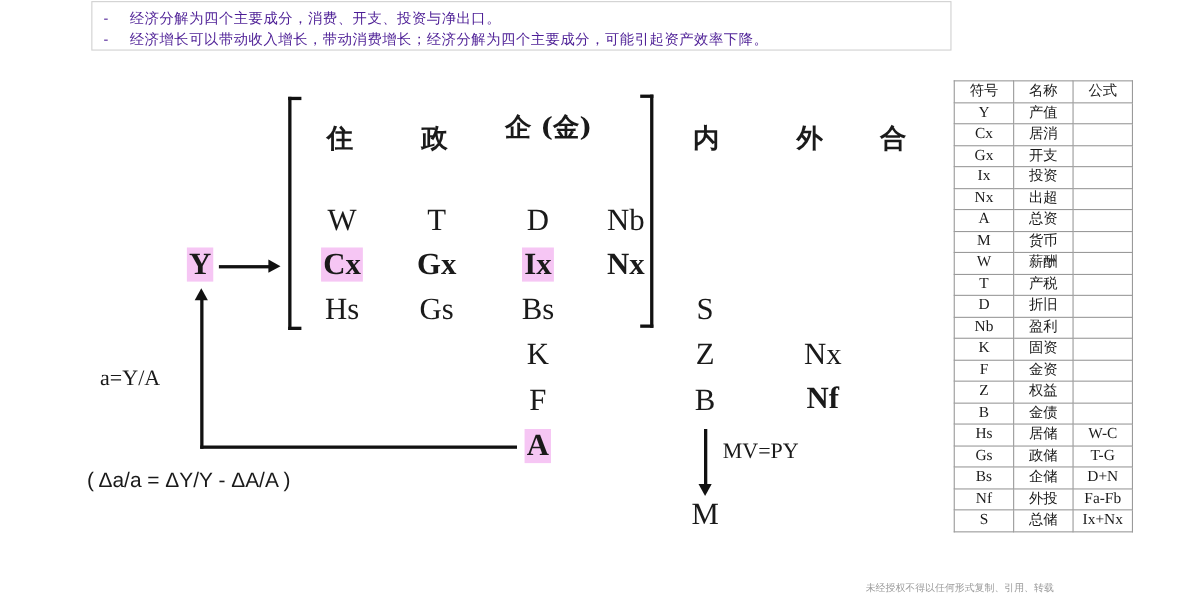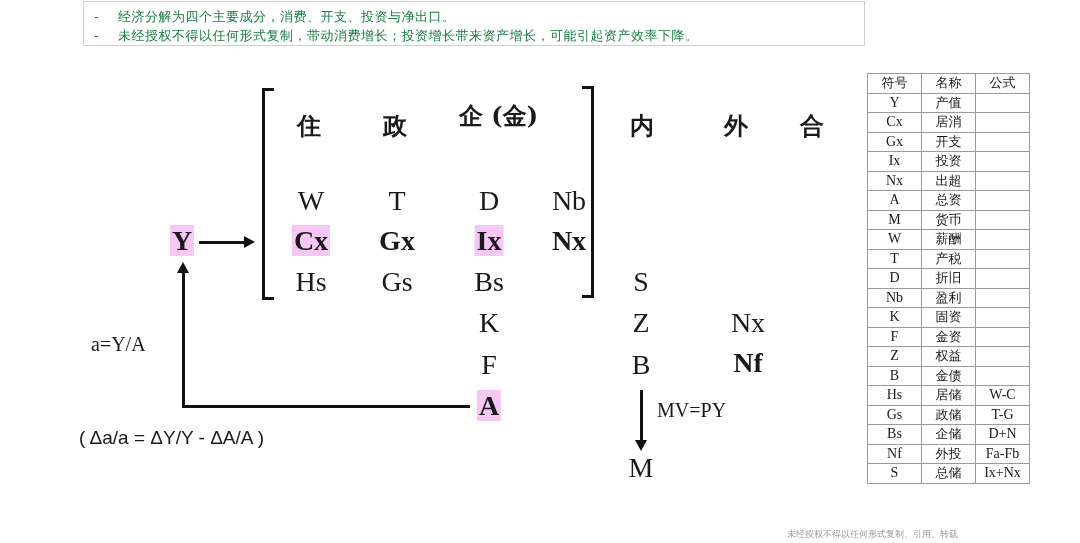--- a/index.html
+++ b/index.html
@@ -1,47 +1,47 @@
 <!DOCTYPE html>
 <html><head>
 <meta charset="utf-8">
 <style>
   html, body { margin:0; padding:0; background:#ffffff; }
   body { width:1080px; height:543px; position:relative; overflow:hidden;
          font-family:"Liberation Serif", "DejaVu Serif", serif; color:#1a1a1a; }
   .abs { position:absolute; }
   
   .notes { left:83px; top:1px; width:782px; height:45px; border:1px solid #d0d0d0; box-sizing:border-box; }
-  .note-line { position:absolute; left:10px; font-size:13px; font-family:"DejaVu Serif", serif; color:#15803d; letter-spacing:0.5px; white-space:nowrap; }
+  .note-line { position:absolute; left:10px; font-size:13px; font-family:"DejaVu Serif", serif; color:#4c1d95; letter-spacing:0.5px; white-space:nowrap; }
   .note-line .dash { display:inline-block; width:24px; }
   
   .hdr { font-size:24px; font-weight:bold; font-family:"DejaVu Serif", serif; }
   .sym { font-size:28px; transform:translateX(-50%); white-space:nowrap; }
   .bold { font-weight:bold; }
   .hl { background:#f6c6f4; padding:0 2px; }
   .small { font-size:20px; white-space:nowrap;font-family:Liberation Serif, serif; }
   .line { background:#111; }
   
   .br-l { left:262px; top:88px; width:12px; height:212px; border:3px solid #111; border-right:none; box-sizing:border-box; }
   .br-r { left:582px; top:86px; width:12px; height:212px; border:3px solid #111; border-left:none; box-sizing:border-box; }
   
   table.legend { position:absolute; left:867px; top:73px; border-collapse:collapse; font-size:14px; }
   table.legend td { border:1px solid #9a9a9a; width:53px; height:18.5px; padding:0; text-align:center; line-height:18px; white-space:nowrap; }
-  table.legend td.cn { font-family:Liberation Sans, sans-serif; font-size:13px; }
+  table.legend td.cn { font-family:Liberation Mono, monospace; font-size:13px; }
   .footer { right:122px; bottom:2px; font-size:9px; color:#9a9a9a; font-family:Liberation Sans, sans-serif; white-space:nowrap; }
 </style>
 </head>
 <body>
 
 <div class="abs notes">
   <div class="note-line" style="top:6px;">
     <span class="dash">-</span><span>经济分解为四个主要成分，消费、开支、投资与净出口。</span>
   </div>
   <div class="note-line" style="top:25px;">
-    <span class="dash">-</span><span>未经授权不得以任何形式复制，带动消费增长；投资增长带来资产增长，可能引起资产效率下降。</span>
+    <span class="dash">-</span><span>经济增长可以带动收入增长，带动消费增长；经济分解为四个主要成分，可能引起资产效率下降。</span>
   </div>
 </div>
 
 <div class="abs br-l"></div>
 <div class="abs br-r"></div>
 
 <div class="abs hdr" style="left:297px; top:110px;">住</div>
 <div class="abs hdr" style="left:383px; top:110px;">政</div>
 <div class="abs hdr" style="left:459px; top:100px;">企 (金)</div>
 <div class="abs hdr" style="left:630px; top:110px;">内</div>

